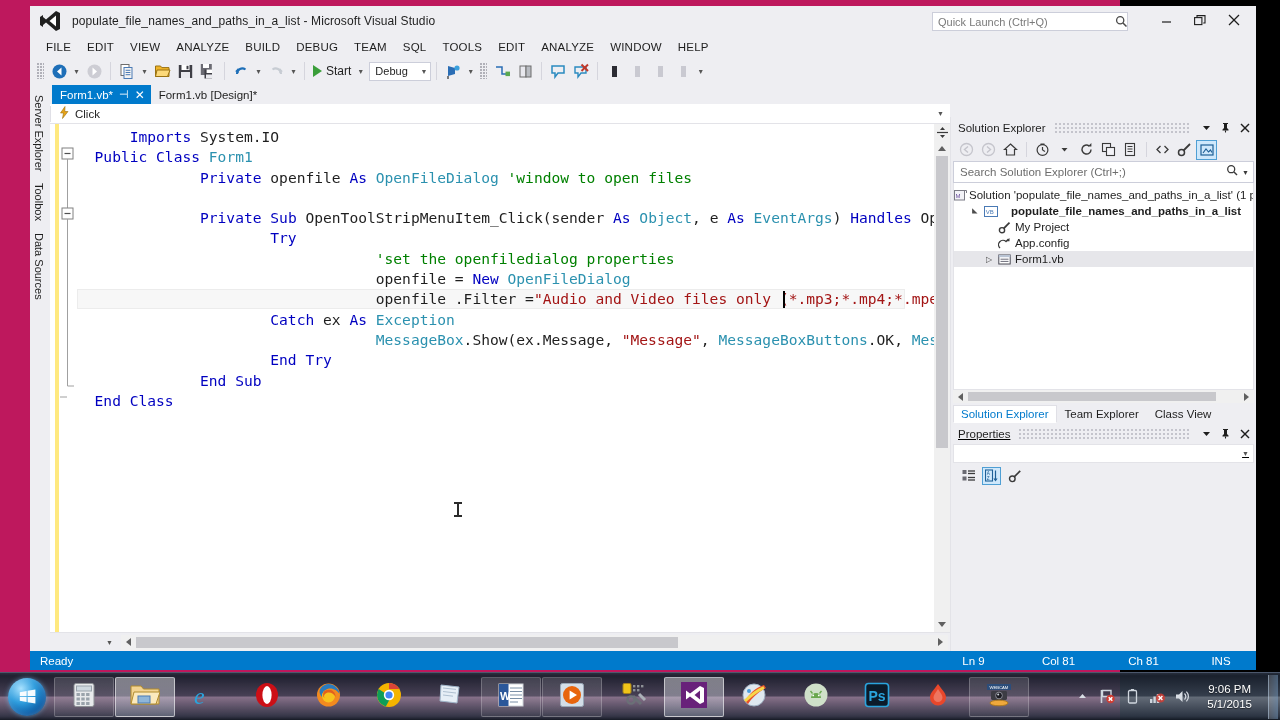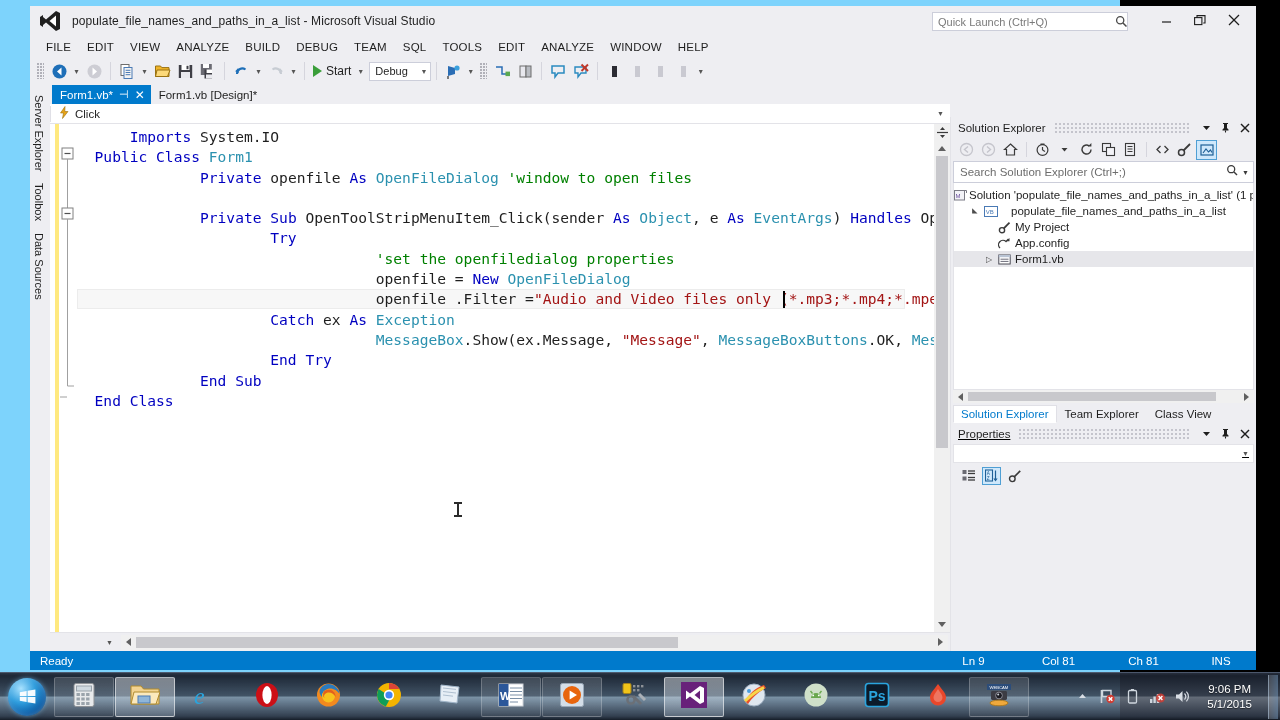--- a/index.html
+++ b/index.html
@@ -2,21 +2,21 @@
 <html><head>
 <meta charset="utf-8">
 <style>
   * { box-sizing: border-box; margin: 0; padding: 0; }
   html, body {
     width: 1280px; height: 720px;
     background: #000;
     font-family: "Liberation Sans", sans-serif;
     overflow: hidden;
   }
-  #root { position: relative; width: 1120px; height: 720px; background:#7dd3fc; }
+  #root { position: relative; width: 1120px; height: 720px; background:#be185d; }
 
   
   .vs-window {
     position: absolute; left: 30px; top: 6px;
     width: 1226px; height: 664px;
     background: #eeeef2;
     display: flex; flex-direction: column;
   }
 
   
@@ -154,21 +154,21 @@
   .se-search .ph { font-size:11.5px; color:#6d6d6d; flex:1;}
 
   .se-tree { flex:1; background:#fff; border:1px solid #e3e3e8; border-top:none; margin:0 2px;
      padding-top:4px; overflow:hidden; position:relative;}
   .tr-row { height:16px; display:flex; align-items:center; font-size:11.5px; color:#1e1e1e;
      white-space:nowrap; padding-right:2px;}
   .tr-row.selected { background:#e6e6ea;}
   .tr-exp { width:14px; display:flex; align-items:center; justify-content:center; font-size:8px; color:#4d4d4d;}
   .tr-icon { width:17px; display:flex; align-items:center; justify-content:center;}
   .tr-label { padding-left:2px;}
-  .tr-label.bold { font-weight:normal;padding-left:12px;}
+  .tr-label.bold { font-weight:bold;padding-left:12px;}
 
   .se-hscroll { height:13px; background:#f0f0f0; margin:0 2px; display:flex; align-items:center;}
   .se-hs-track { flex:1; height:13px; position:relative;}
   .se-hs-thumb { position:absolute; left:0; top:2px; height:9px; width:248px; background:#c8c8cc;}
 
   .dock-tabs { height:20px; display:flex; align-items:flex-end; padding-left:2px; gap:0;}
   .dock-tab { height:18px; display:flex; align-items:center; padding:0 7px; font-size:11.5px;
      border:1px solid transparent; }
   .dock-tab.active { background:#fff; border-color:#e0e0e6; border-bottom-color:#fff; color:#1e1e1e;}
   .dock-tab.inactive { color:#1e1e1e;}

